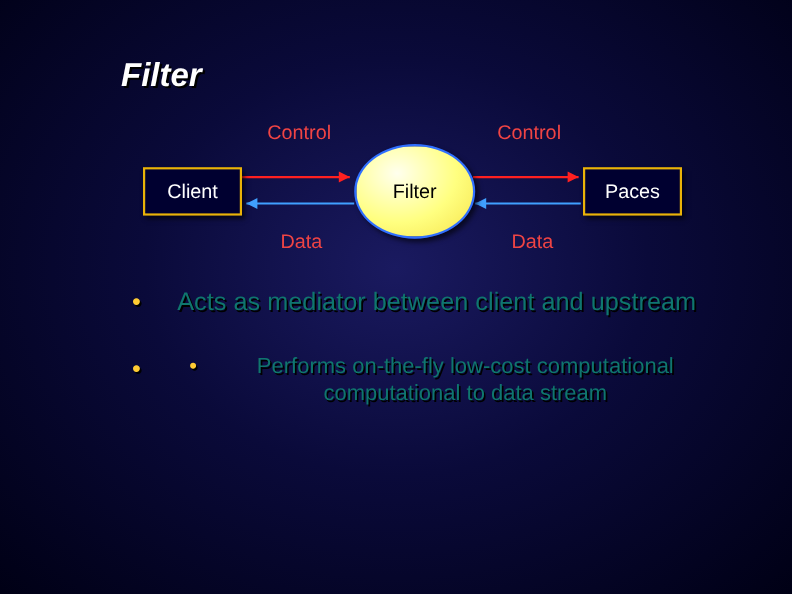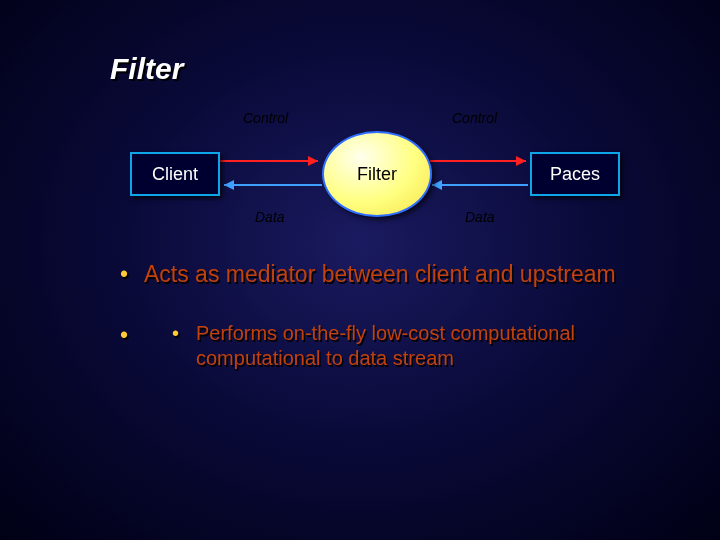--- a/index.html
+++ b/index.html
@@ -26,21 +26,21 @@
     position: absolute;
     top: 110px;
     left: 130px;
     width: 490px;
     height: 130px;
   }
   .box {
     position: absolute;
     width: 86px;
     height: 40px;
-    border: 2px solid #0ea5e9;
+    border: 2px solid #eab308;
     background: #000030;
     color: #fff;
     font-size: 18px;
     text-align: center;
     line-height: 40px;
     box-shadow: 3px 3px 4px rgba(0,0,0,0.6);
   }
   .box.left  { left: 0;   top: 42px; }
   .box.right { left: 400px; top: 42px; }
   .filter-node {
@@ -53,42 +53,42 @@
     background: radial-gradient(ellipse at 35% 30%, #ffffee 0%, #ffff80 55%, #f5e24a 100%);
     border-radius: 50%;
     box-shadow: 3px 3px 5px rgba(0,0,0,0.6);
     color: #000;
     font-size: 18px;
     text-align: center;
     line-height: 82px;
   }
   .edge-label {
     position: absolute;
-    color: #000000;
-    font-size: 14px;
-    font-style: italic;
+    color: #ef4444;
+    font-size: 18px;
   }
   .edge-label.c1 { left: 113px; top: 0px; }
   .edge-label.c2 { left: 322px; top: 0px; }
   .edge-label.d1 { left: 125px; top: 99px; }
   .edge-label.d2 { left: 335px; top: 99px; }
   svg.arrows {
     position: absolute;
     left: 0; top: 0;
     width: 490px; height: 130px;
     overflow: visible;
   }
   .arrow-red  { stroke: #ff2020; fill: #ff2020; }
   .arrow-blue { stroke: #40a0ff; fill: #40a0ff; }
   .bullets {
     position: absolute;
     top: 260px;
     left: 120px;
     width: 530px;
-    color: #c2410c;
+    color: #0f766e;
+    text-align: center;
   }
   .bullet-l1 {
     position: relative;
     font-size: 23px;
     padding-left: 24px;
     margin-bottom: 32px;
     line-height: 1.25;
     text-shadow: 1.5px 1.5px 0 #000;
   }
   .bullet-l1::before {

